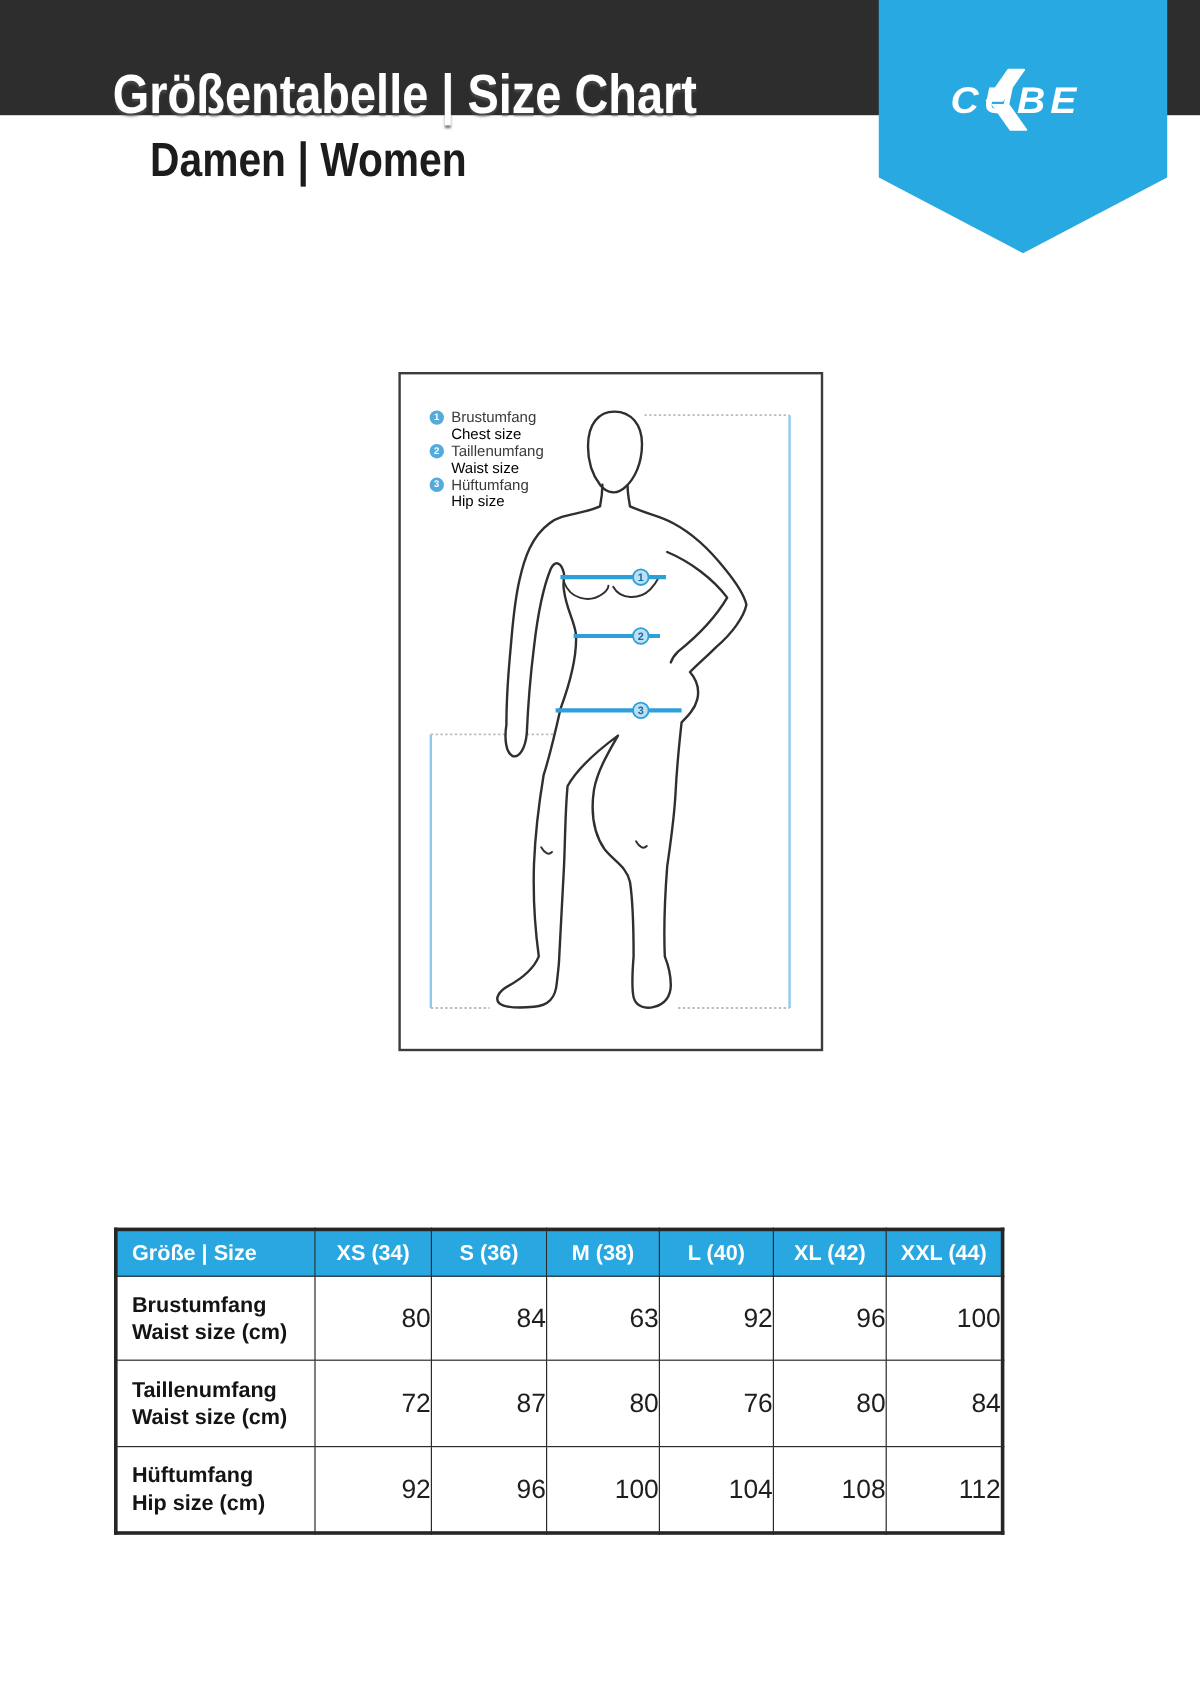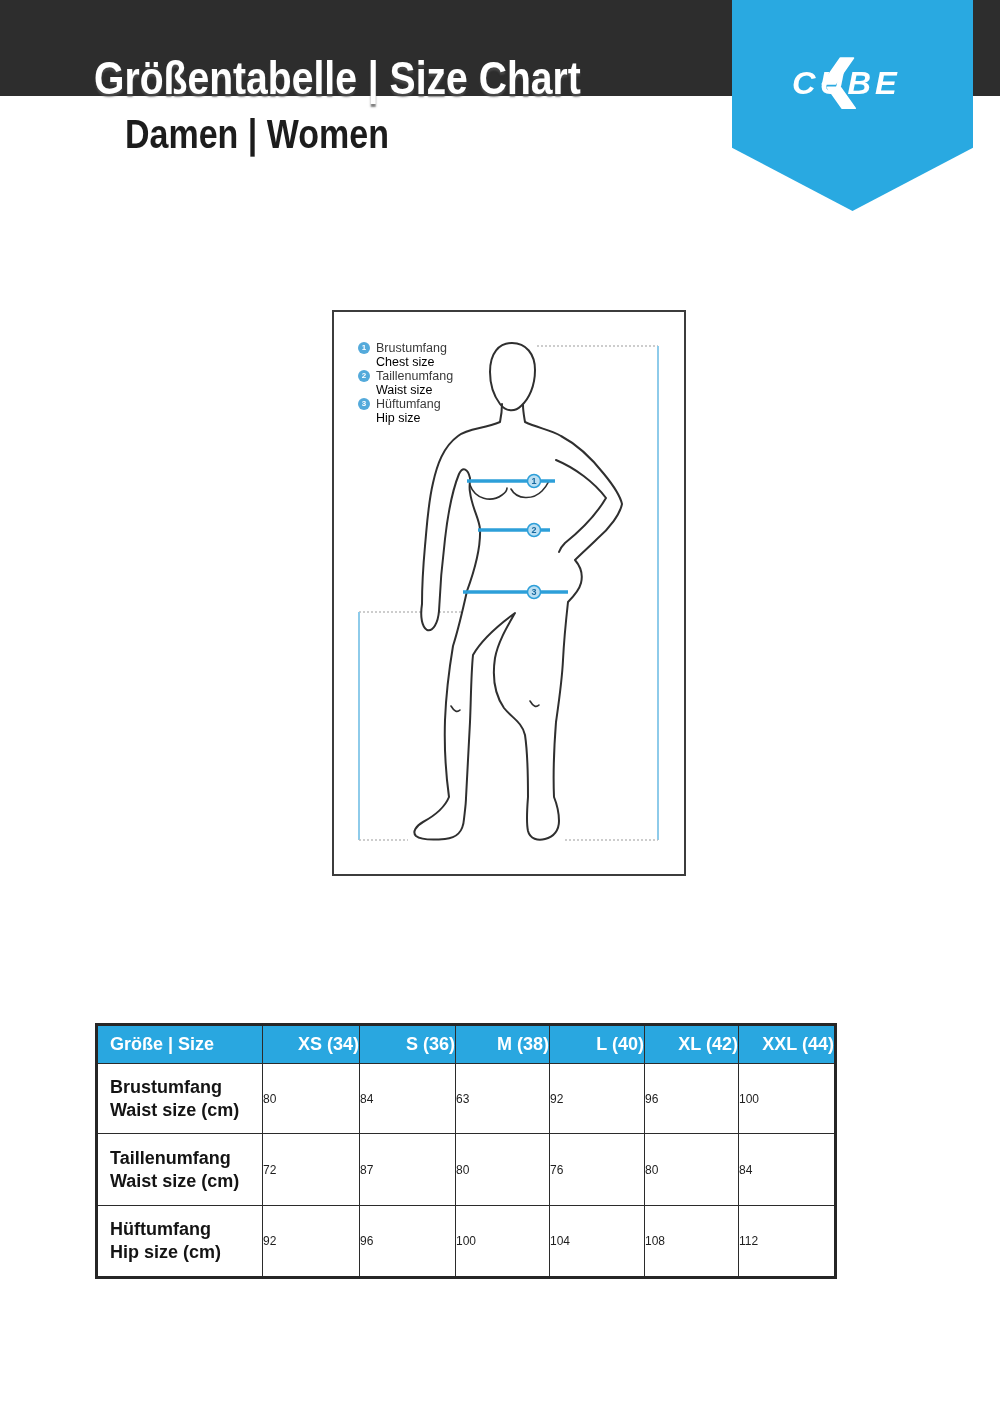--- a/index.html
+++ b/index.html
@@ -45,26 +45,26 @@
   .legend-en{font-size:12.5px;color:#000000;line-height:14px;margin:0 0 0 18px;}
   
   .size-table{
     position:absolute;left:95px;top:1023px;border-collapse:collapse;table-layout:fixed;
     border:3px solid #262626;
   }
   .size-table th,.size-table td{
     border:1.5px solid #2b2b2b;padding:0;box-sizing:border-box;background:#ffffff;
   }
   .size-table th{
-    background:#29a7e0;color:#ffffff;font-size:18px;font-weight:bold;height:39px;text-align:right;
+    background:#29a7e0;color:#ffffff;font-size:18px;font-weight:bold;height:39px;text-align:center;
   }
   .size-table th.first{text-align:left;padding-left:12px;}
   .label-cell{padding-left:12px !important;}
   .label-de,.label-en{font-size:18px;font-weight:bold;color:#141414;line-height:23px;}
-  .value-cell{text-align:left;font-size:12px;color:#1e1e1e;}
+  .value-cell{text-align:right;font-size:22px;color:#1e1e1e;}
   .r1{height:70px;} .r2{height:72px;} .r3{height:72px;}
 </style>
 </head>
 <body>
 
 <div class="page">
 
   <div class="topbar"></div>
   <div class="title">Größentabelle | Size Chart</div>
   <div class="subtitle">Damen | Women</div>

